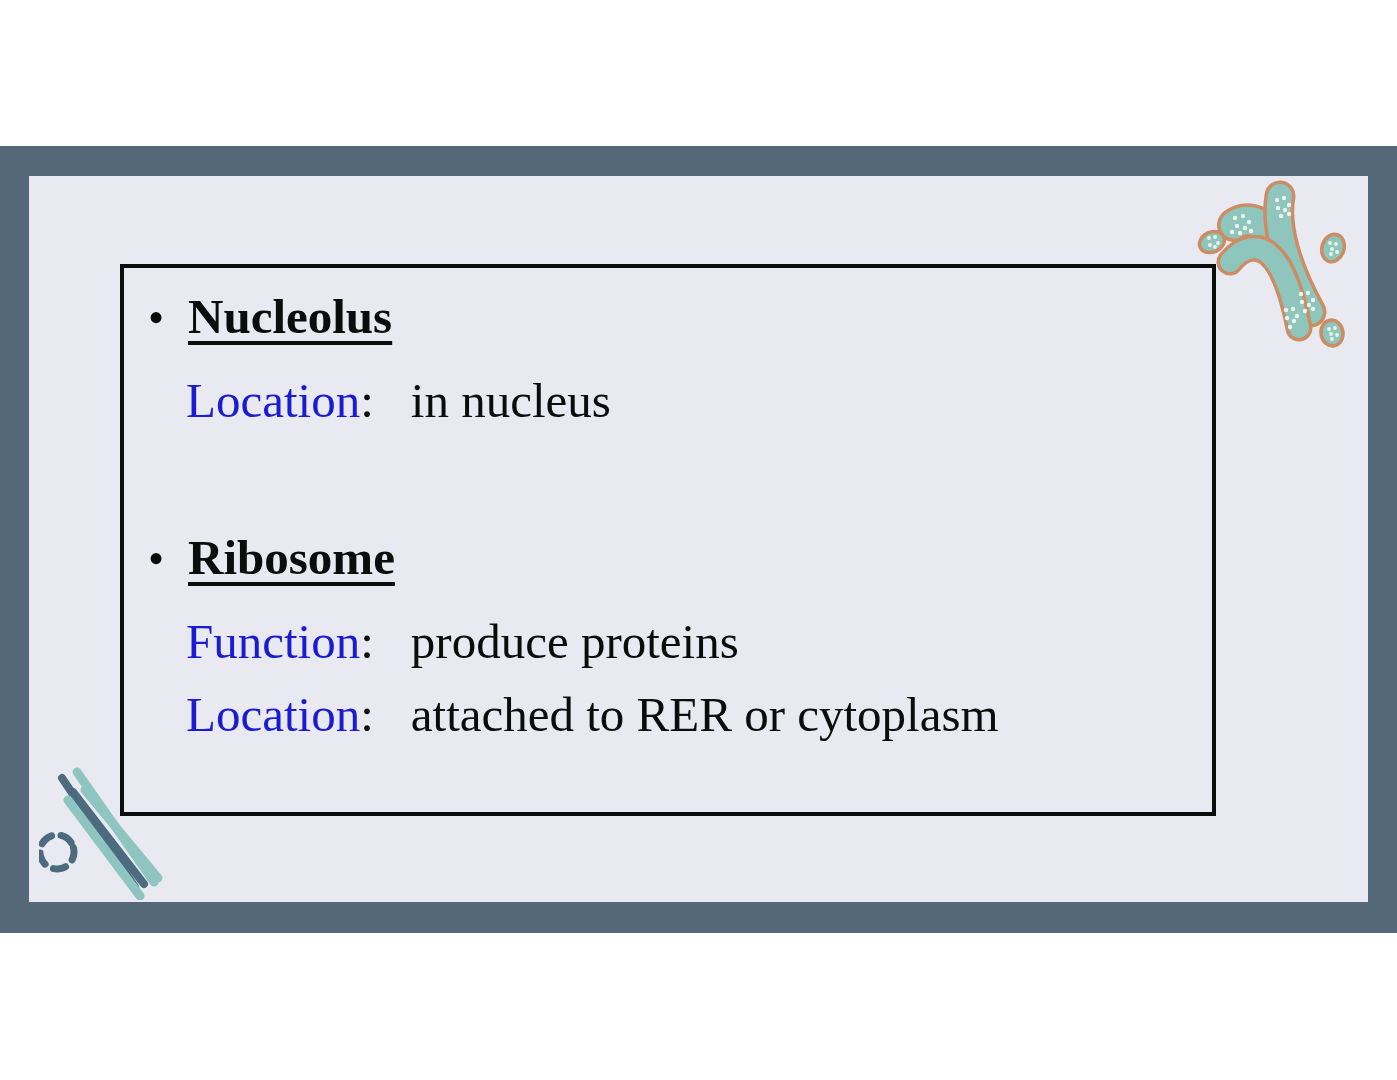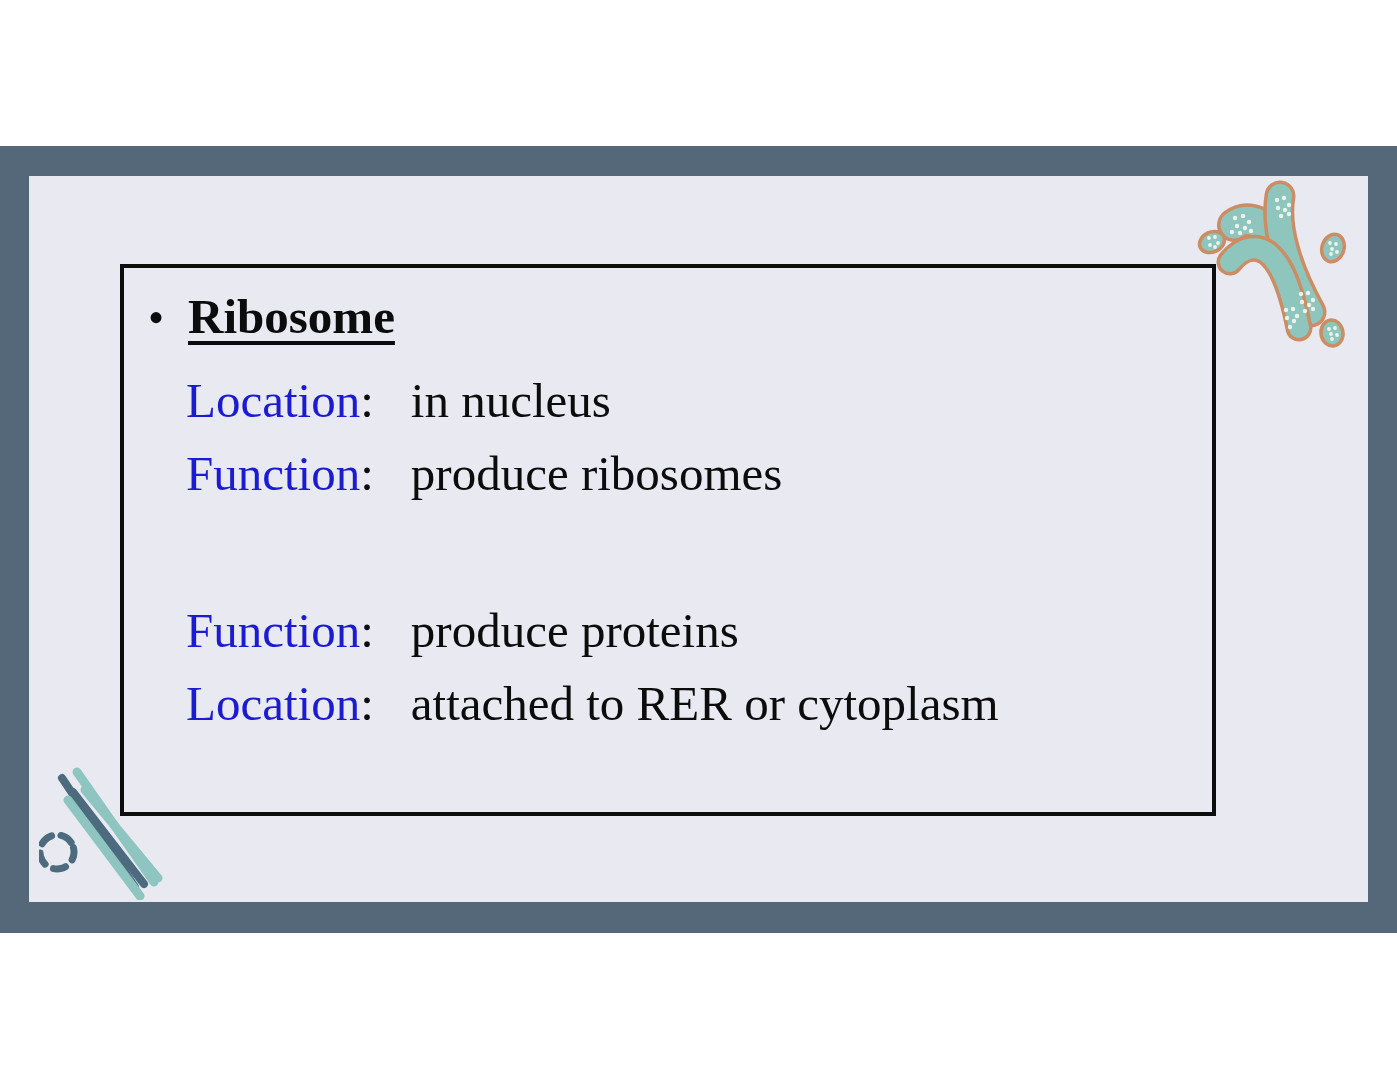--- a/index.html
+++ b/index.html
@@ -108,31 +108,31 @@
             <circle cx="150" cy="148" r="1.9"></circle>
             <circle cx="146" cy="154" r="1.9"></circle>
           <circle cx="152" cy="155" r="1.9"></circle>
             <circle cx="147" cy="159" r="1.9"></circle>
         </g>
       </svg>
 
       <div class="textbox">
         <div class="group">
           <div class="heading-row">
-            <span class="bullet">•</span><span class="heading">Ribosome</span>
+            <span class="bullet">•</span><span class="heading">Nucleolus</span>
           </div>
           <div class="detail">
             <span class="label">Location</span><span class="colon">:</span><span class="value">in nucleus</span>
           </div>
-          <div class="detail">
-            <span class="label">Function</span><span class="colon">:</span><span class="value">produce ribosomes</span>
-          </div>
         </div>
 
         <div class="group group-2">
+          <div class="heading-row">
+            <span class="bullet">•</span><span class="heading">Ribosome</span>
+          </div>
           <div class="detail">
             <span class="label">Function</span><span class="colon">:</span><span class="value">produce proteins</span>
           </div>
           <div class="detail">
             <span class="label">Location</span><span class="colon">:</span><span class="value">attached to RER or cytoplasm</span>
           </div>
         </div>
       </div>
 
       <svg class="deco-bottom-left" viewBox="0 0 160 140">

